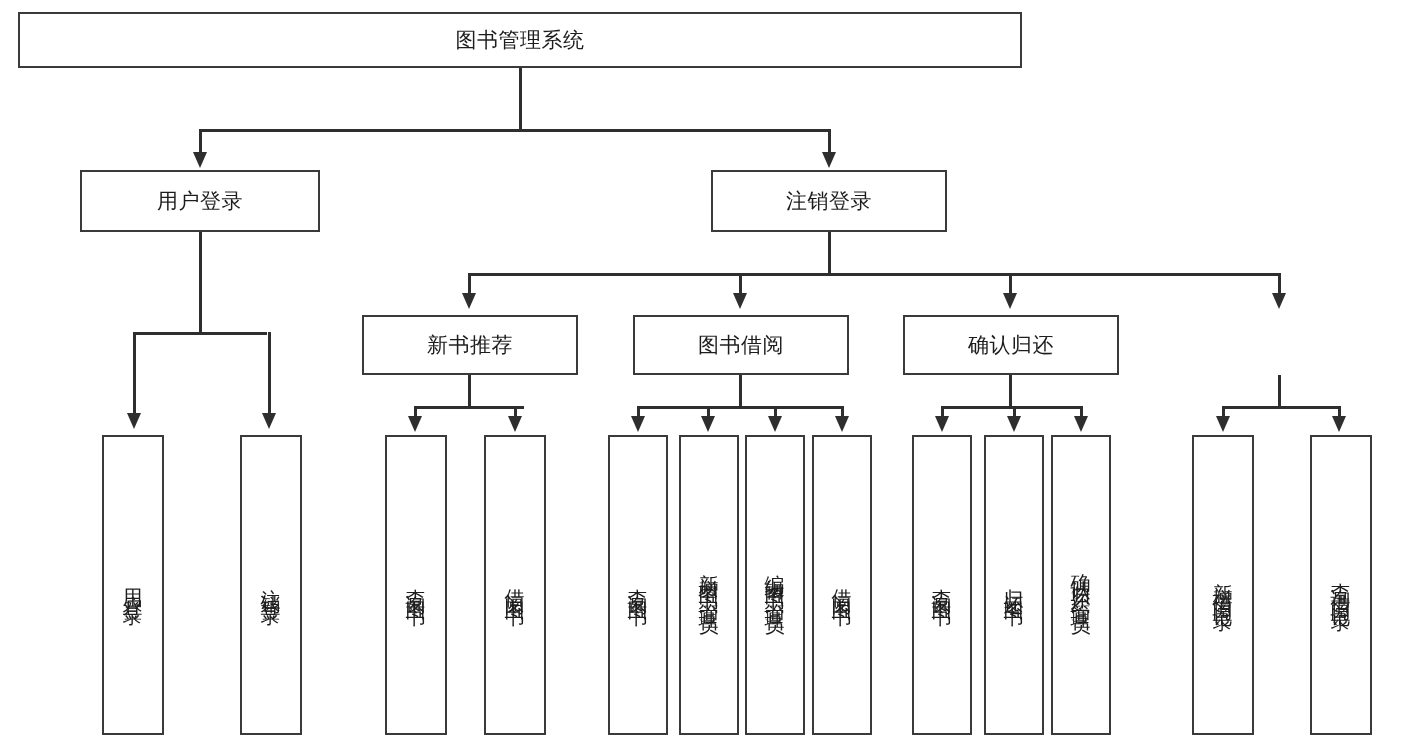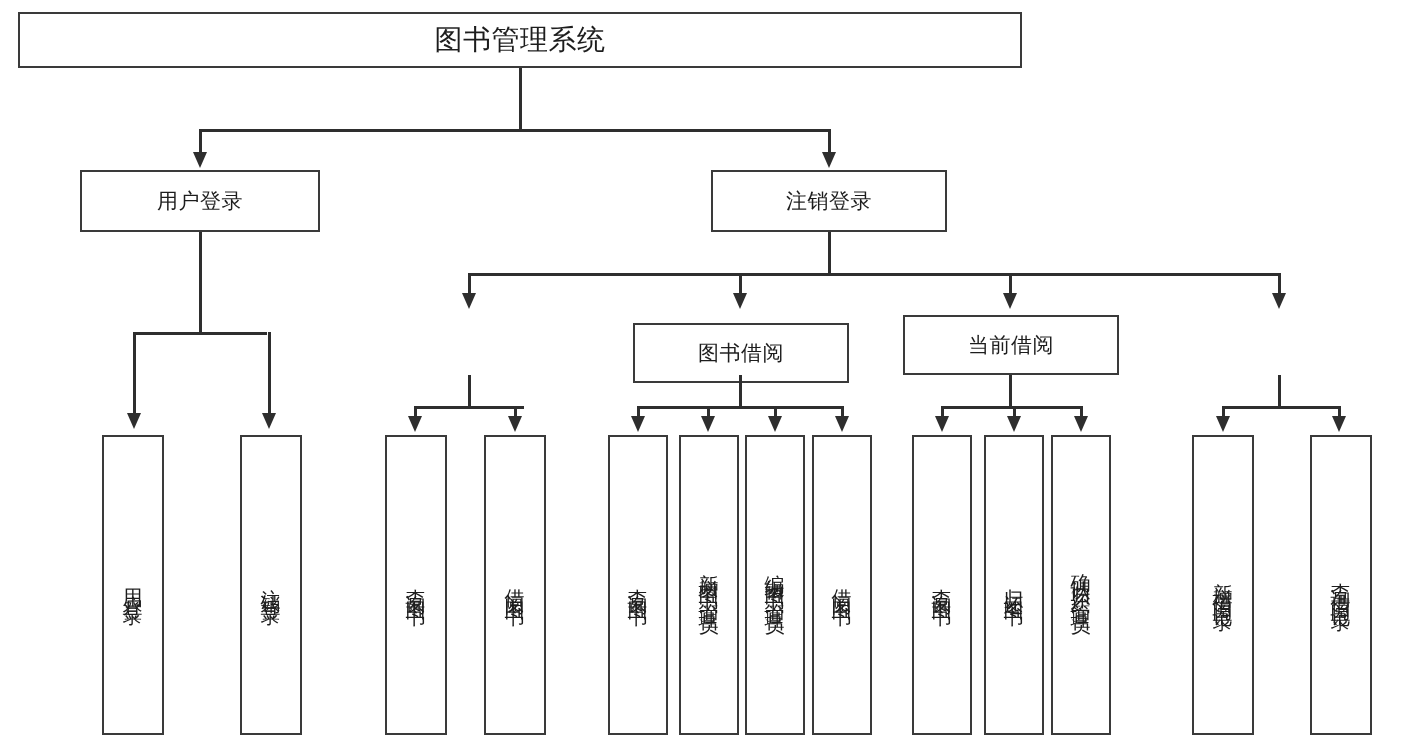--- a/index.html
+++ b/index.html
@@ -24,21 +24,21 @@
     align-items:center;
     justify-content:center;
     color:#1d1d1d;
     letter-spacing:0.5px;
   }
   .node.h{                       
     font-size:21px;
     line-height:1.2;
     white-space:nowrap;
   }
-  .node.root{ font-size:28px; }
+  .node.root{ font-size:21px; }
   .node.v{                       
     font-size:20px;
     writing-mode:vertical-rl;
     text-orientation:upright;
     letter-spacing:6px;
     line-height:1;
     padding:6px 0;
     white-space:nowrap;
     text-align:center;
   }
@@ -82,25 +82,28 @@
     <span>图书管理系统</span>
   </div>
 
   <div class="node h" style="left:80px;top:170px;width:240px;height:62px;">
     <span>用户登录</span>
   </div>
   <div class="node h" style="left:711px;top:170px;width:236px;height:62px;">
     <span>注销登录</span>
   </div>
 
-  <div class="node h" style="left:633px;top:323px;width:216px;height:60px;">
+  <div class="node h" style="left:362px;top:315px;width:216px;height:60px;">
+    <span>新书推荐</span>
+  </div>
+  <div class="node h" style="left:633px;top:315px;width:216px;height:60px;">
     <span>图书借阅</span>
   </div>
   <div class="node h" style="left:903px;top:315px;width:216px;height:60px;">
-    <span>当前借阅</span>
+    <span>确认归还</span>
   </div>
 
   <div class="node v" style="left:102px;top:435px;width:62px;height:300px;">
     <span>用户登录</span>
   </div>
   <div class="node v" style="left:240px;top:435px;width:62px;height:300px;">
     <span>注销登录</span>
   </div>
 
   <div class="node v" style="left:385px;top:435px;width:62px;height:300px;">

